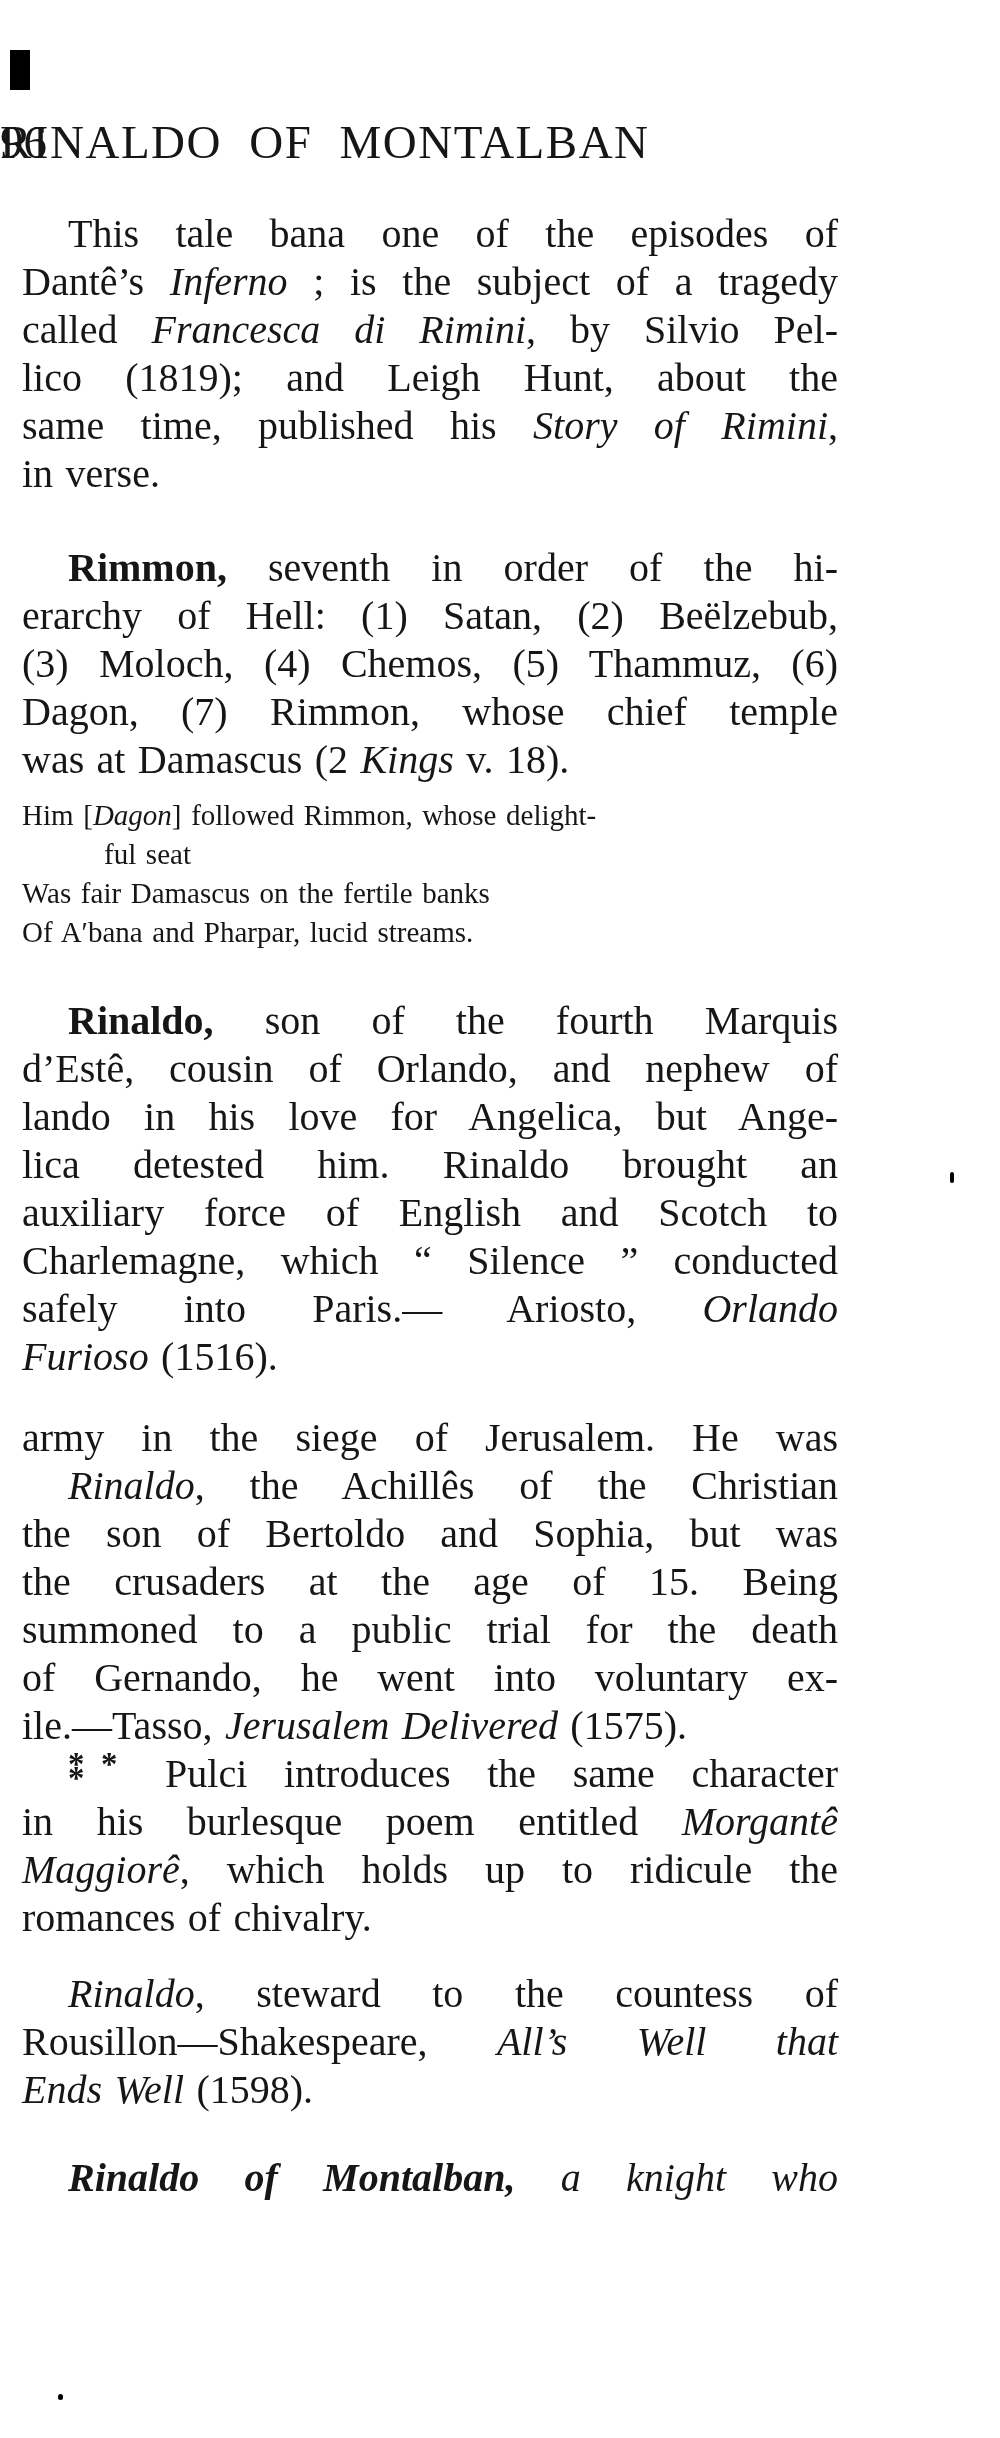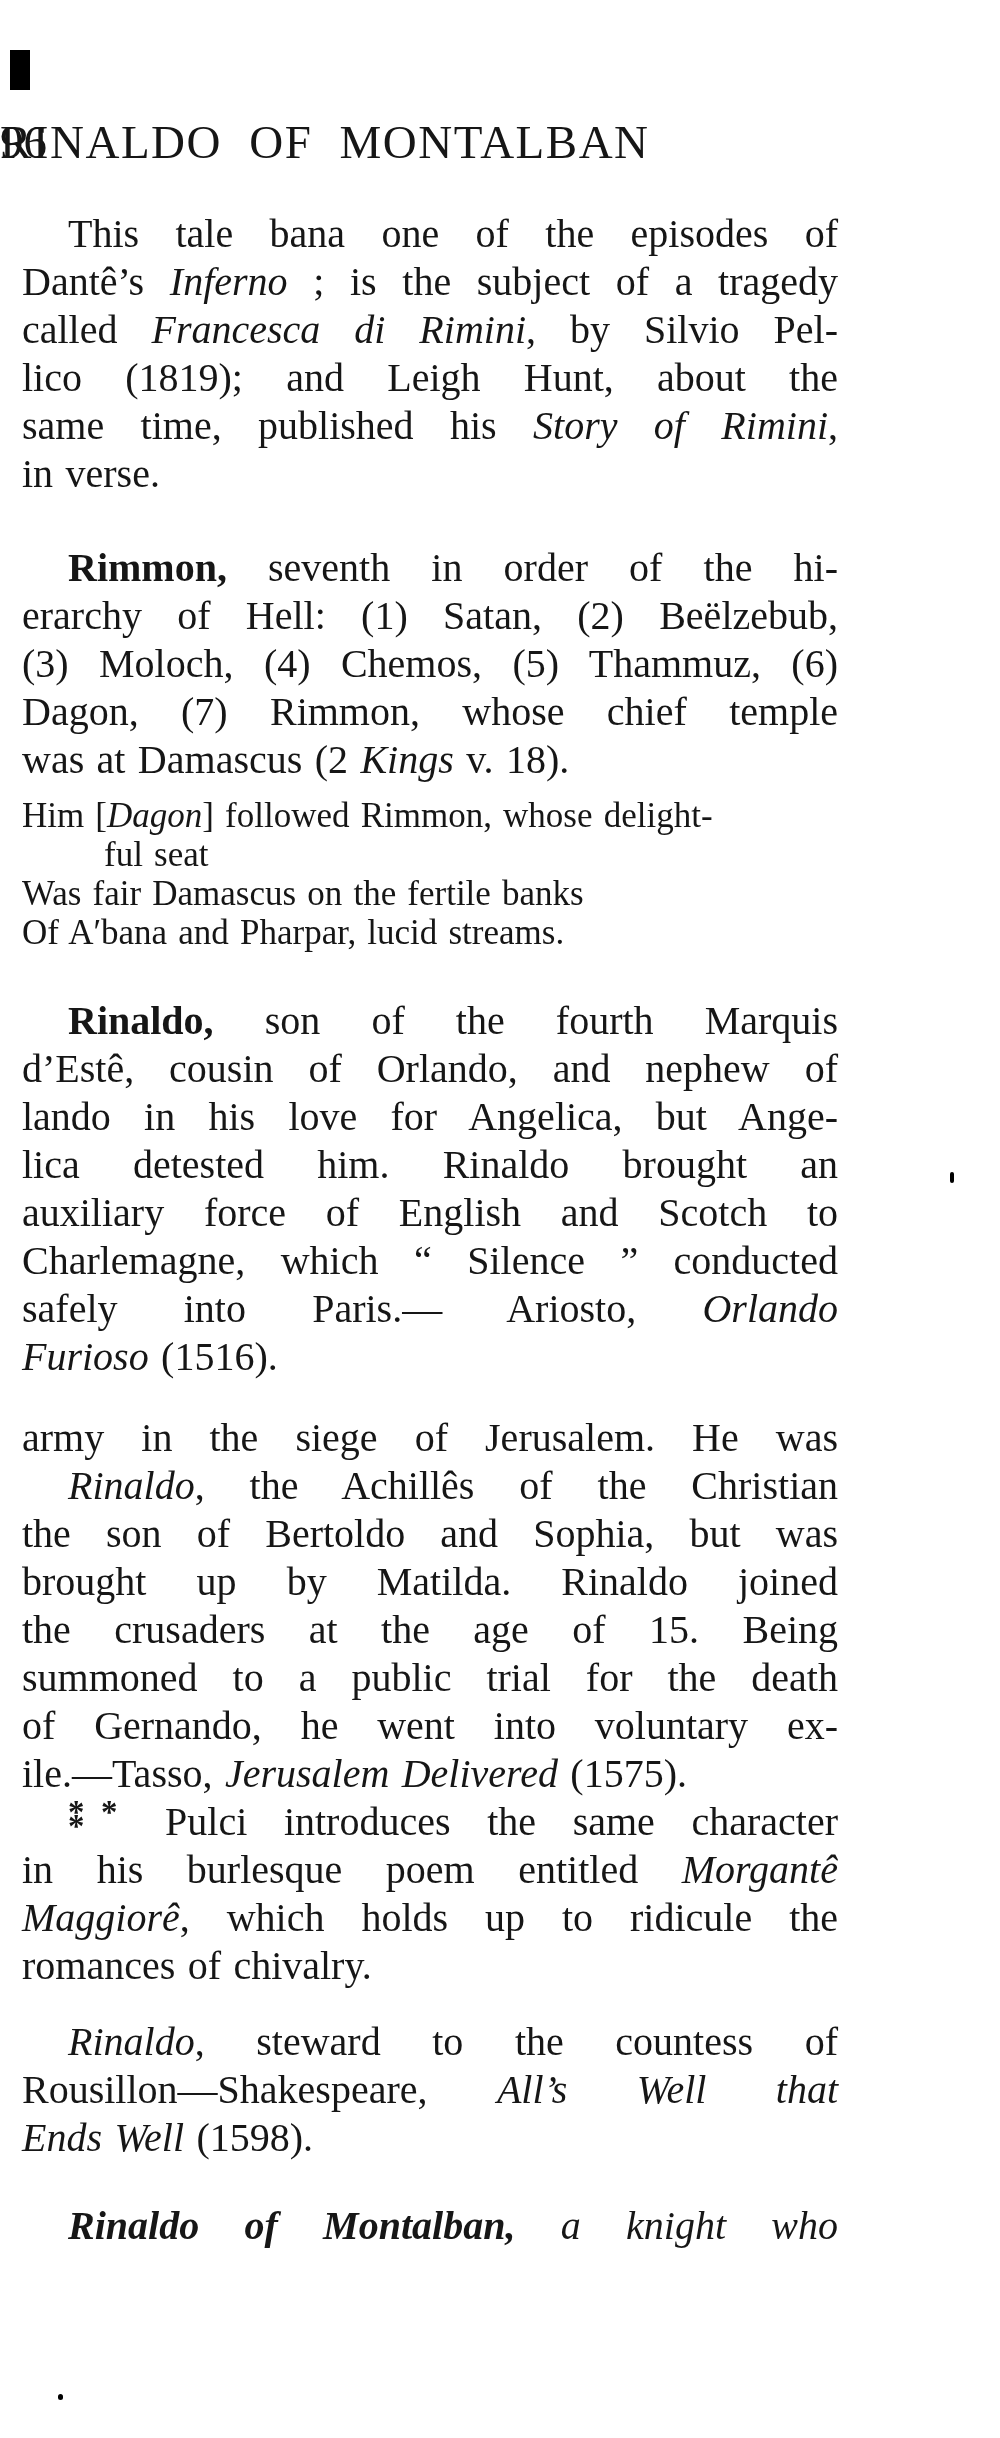--- a/index.html
+++ b/index.html
@@ -65,21 +65,21 @@
   .m-rimmon      { margin-top: 46px; }
   .m-quote       { margin-top: 12px; }
   .m-ariosto     { margin-top: 45px; }
   .m-tasso       { margin-top: 33px; }
   .m-pulci       { margin-top: 0px;  }
   .m-shakespeare { margin-top: 28px; }
   .m-montalban   { margin-top: 40px; font-style: italic; }
 
   
   .blockquote {
-    font-size: 35px;
+    font-size: 29px;
     line-height: 39px;
   }
   .blockquote .ln {
     text-align: left;
     text-align-last: left;
   }
   .q-indent-1 { padding-left: 82px; }
   .q-indent-2 { padding-left: 135px; }
 
   
@@ -156,21 +156,20 @@
       <span class="ln"><span>auxiliary force of English and Scotch to</span></span>
       <span class="ln"><span>Charlemagne, which “ Silence ” conducted</span></span>
       <span class="ln"><span>safely into Paris.— Ariosto, </span><span class="it">Orlando</span></span>
       <span class="ln last"><span class="it">Furioso</span><span> (1516).</span></span>
     </div>
 
     <div class="entry m-tasso">
       <span class="ln"><span>army in the siege of Jerusalem. He was</span></span>
       <span class="ln fl"><span class="it">Rinaldo</span><span>, the Achillês of the Christian</span></span>
       <span class="ln"><span>the son of Bertoldo and Sophia, but was</span></span>
-      <span class="ln"><span>brought up by Matilda. Rinaldo joined</span></span>
       <span class="ln"><span>the crusaders at the age of 15. Being</span></span>
       <span class="ln"><span>summoned to a public trial for the death</span></span>
       <span class="ln"><span>of Gernando, he went into voluntary ex-</span></span>
       <span class="ln last"><span>ile.—Tasso, </span><span class="it">Jerusalem Delivered</span><span> (1575).</span></span>
     </div>
 
     <div class="entry m-pulci">
       <span class="ln fl"><span class="asterism"><span class="ast-row">* *</span><span class="ast-row">*</span></span><span> Pulci introduces the same character</span></span>
       <span class="ln"><span>in his burlesque poem entitled </span><span class="it">Morgantê</span></span>
       <span class="ln"><span class="it">Maggiorê</span><span>, which holds up to ridicule the</span></span>

